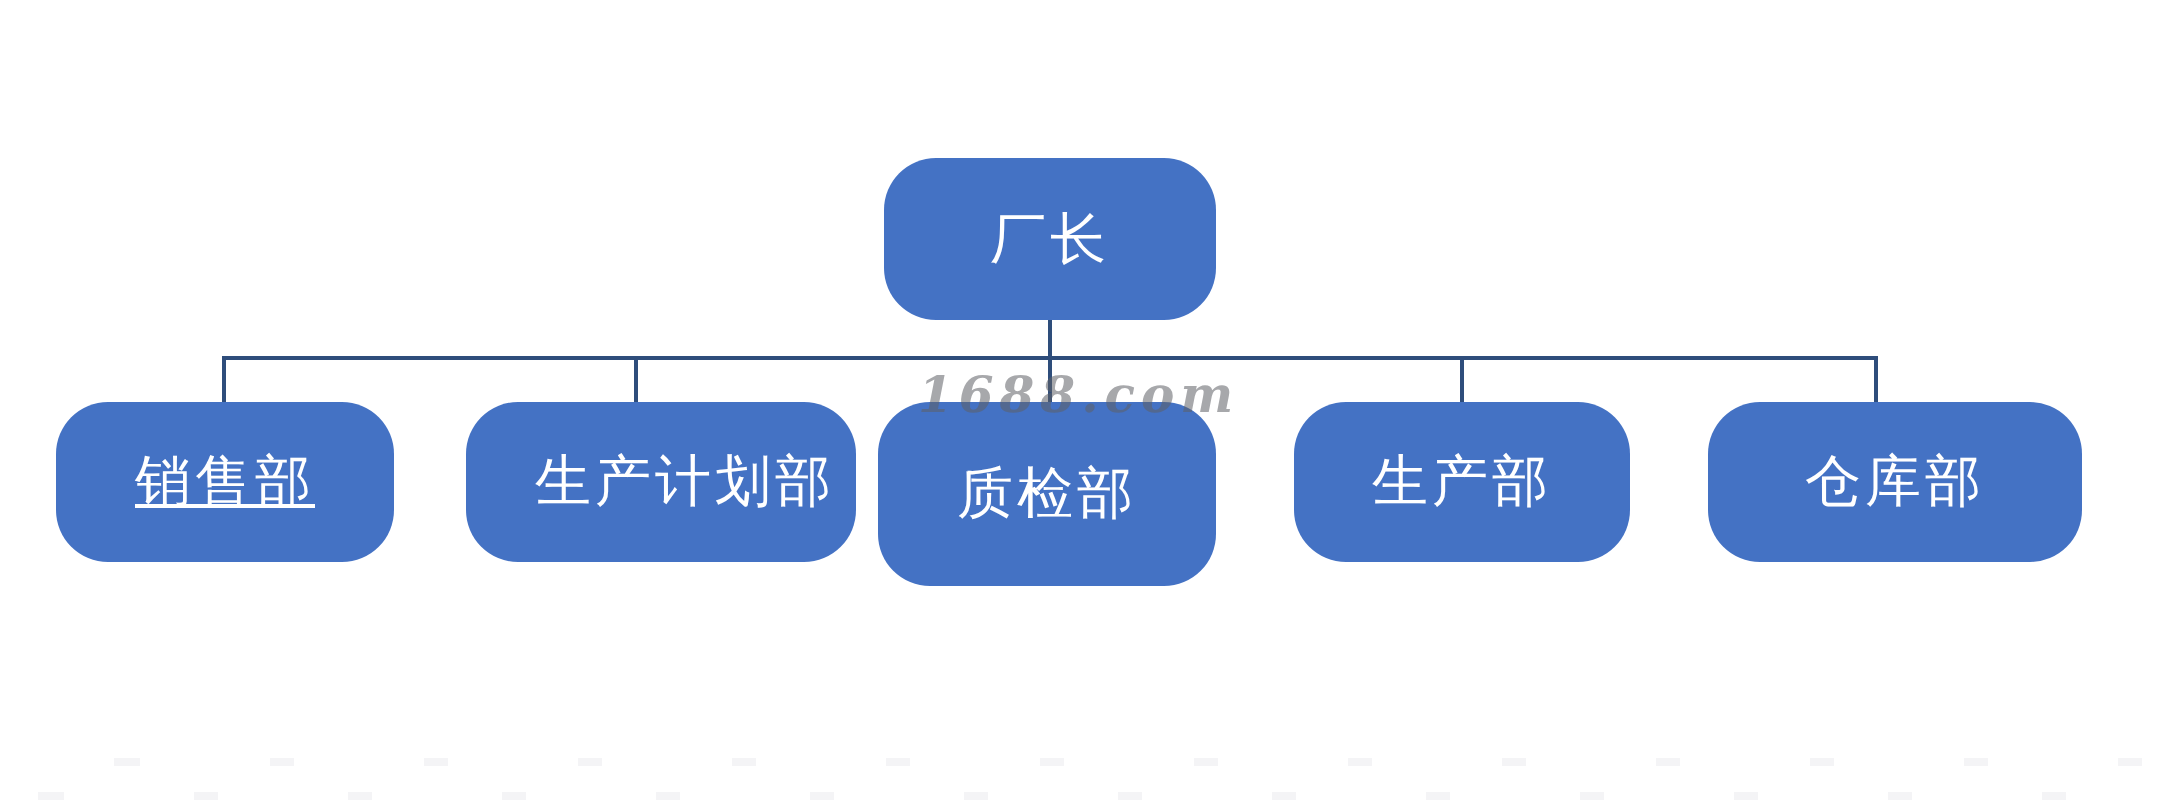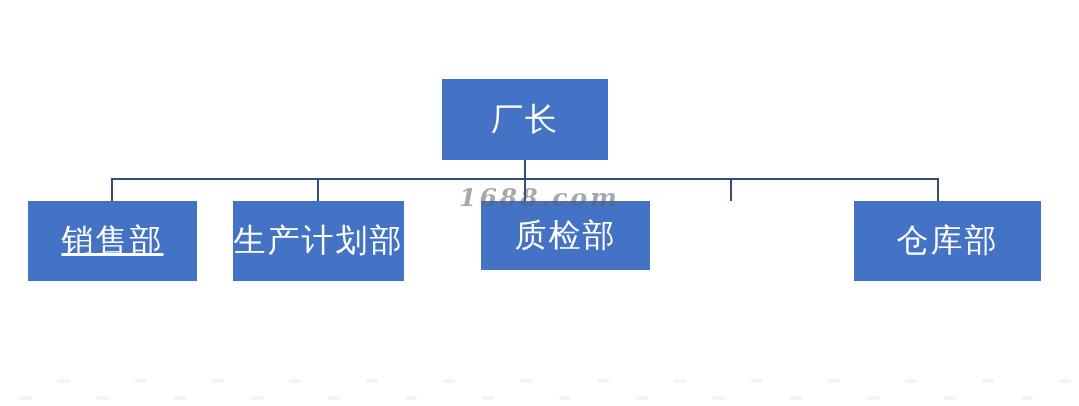--- a/index.html
+++ b/index.html
@@ -14,28 +14,29 @@
   }
 
   
   .node {
     position: absolute;
     background: #4472c4;
     color: #ffffff;
     display: flex;
     align-items: center;
     justify-content: center;
-    font-size: 32px;
+    font-size: 28px;
     letter-spacing: 2px;
     z-index: 2;
+    border-radius: 26px;
   }
   .node-root   { left: 442px; top: 79px;  width: 166px; height: 81px; }
   .node-dep0   { left: 28px;  top: 201px; width: 169px; height: 80px; text-decoration: underline; }
-  .node-dep1   { left: 233px; top: 201px; width: 171px; height: 80px; }
-  .node-dep2   { left: 439px; top: 201px; width: 169px; height: 69px; margin-left: 42px; }
+  .node-dep1   { left: 233px; top: 201px; width: 171px; height: 80px; padding-left: 24px; }
+  .node-dep2   { left: 439px; top: 201px; width: 169px; height: 92px; }
   .node-dep3   { left: 647px; top: 201px; width: 168px; height: 80px; }
   .node-dep4   { left: 854px; top: 201px; width: 187px; height: 80px; }
 
   
   .line {
     position: absolute;
     background: #2e4d7b;
     z-index: 1;
   }
   .stem   { left: 524px; top: 160px; width: 2px;   height: 41px; }
@@ -93,20 +94,23 @@
 
   <div class="node node-dep0">
     <span>销售部</span>
   </div>
   <div class="node node-dep1">
     <span>生产计划部</span>
   </div>
   <div class="node node-dep2">
     <span>质检部</span>
   </div>
+  <div class="node node-dep3">
+    <span>生产部</span>
+  </div>
   <div class="node node-dep4">
     <span>仓库部</span>
   </div>
 
   <div class="watermark">1688.com</div>
 
   <div class="faint-row faint-row-1"></div>
   <div class="faint-row faint-row-2"></div>
 
 </div>

